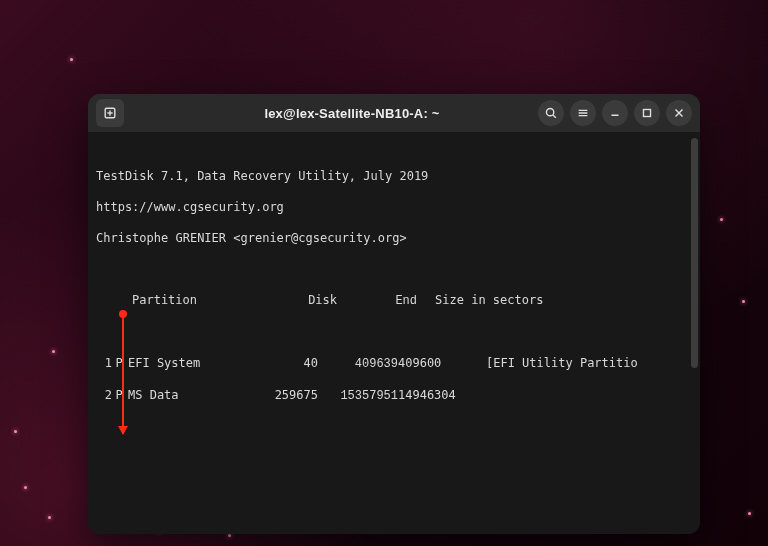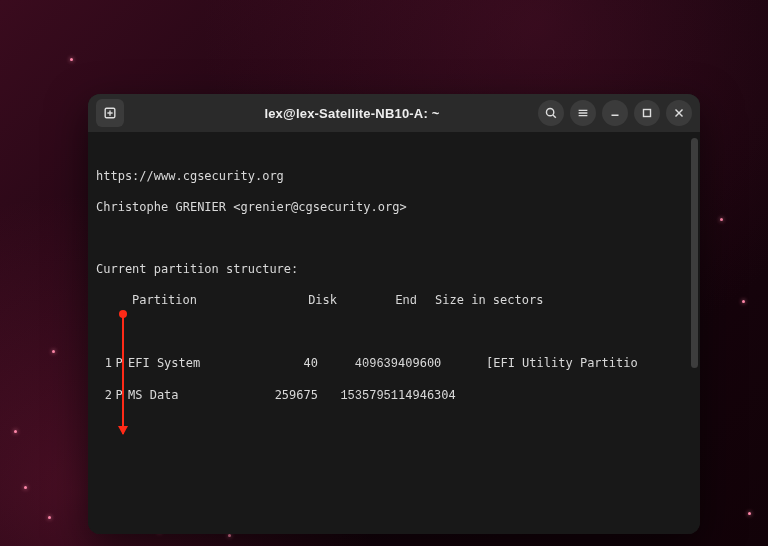--- a/index.html
+++ b/index.html
@@ -123,24 +123,24 @@
           <svg viewBox="0 0 16 16">
               <line x1="4" y1="4" x2="12" y2="12"></line>
               <line x1="12" y1="4" x2="4" y2="12"></line>
             </svg>
         </div>
       </div>
     </div>
 
     <div class="term">
       <div class="scrollbar"></div>
+<span class="row">TestDisk 7.1, Data Recovery Utility, July 2019</span>
 <span class="row">https://www.cgsecurity.org</span>
 <span class="row">Christophe GRENIER &lt;grenier@cgsecurity.org&gt;</span>
 <span class="row"> </span>
-<span class="row">Current partition structure:</span>
 <span class="row hdrrow"><span class="parthdr">Partition</span><span class="c-start" style="width:140px">Disk</span><span class="c-end">End</span><span class="c-note" style="margin-left:18px">Size in sectors</span></span>
 <span class="row"> </span>
 <span class="row datarow"><span class="c-idx">1</span><span class="c-flag">P</span><span class="c-name">EFI System</span><span class="c-start">40</span><span class="c-end">409639</span><span class="c-size">409600</span><span class="c-note">[EFI Utility Partitio</span></span>
 <span class="row datarow"><span class="c-idx">2</span><span class="c-flag">P</span><span class="c-name">MS Data</span><span class="c-start">259675</span><span class="c-end">15357951</span><span class="c-size">14946304</span><span class="c-note"></span></span>
 <span class="row"> </span>
 <span class="row"> </span>
 
 
 
 

